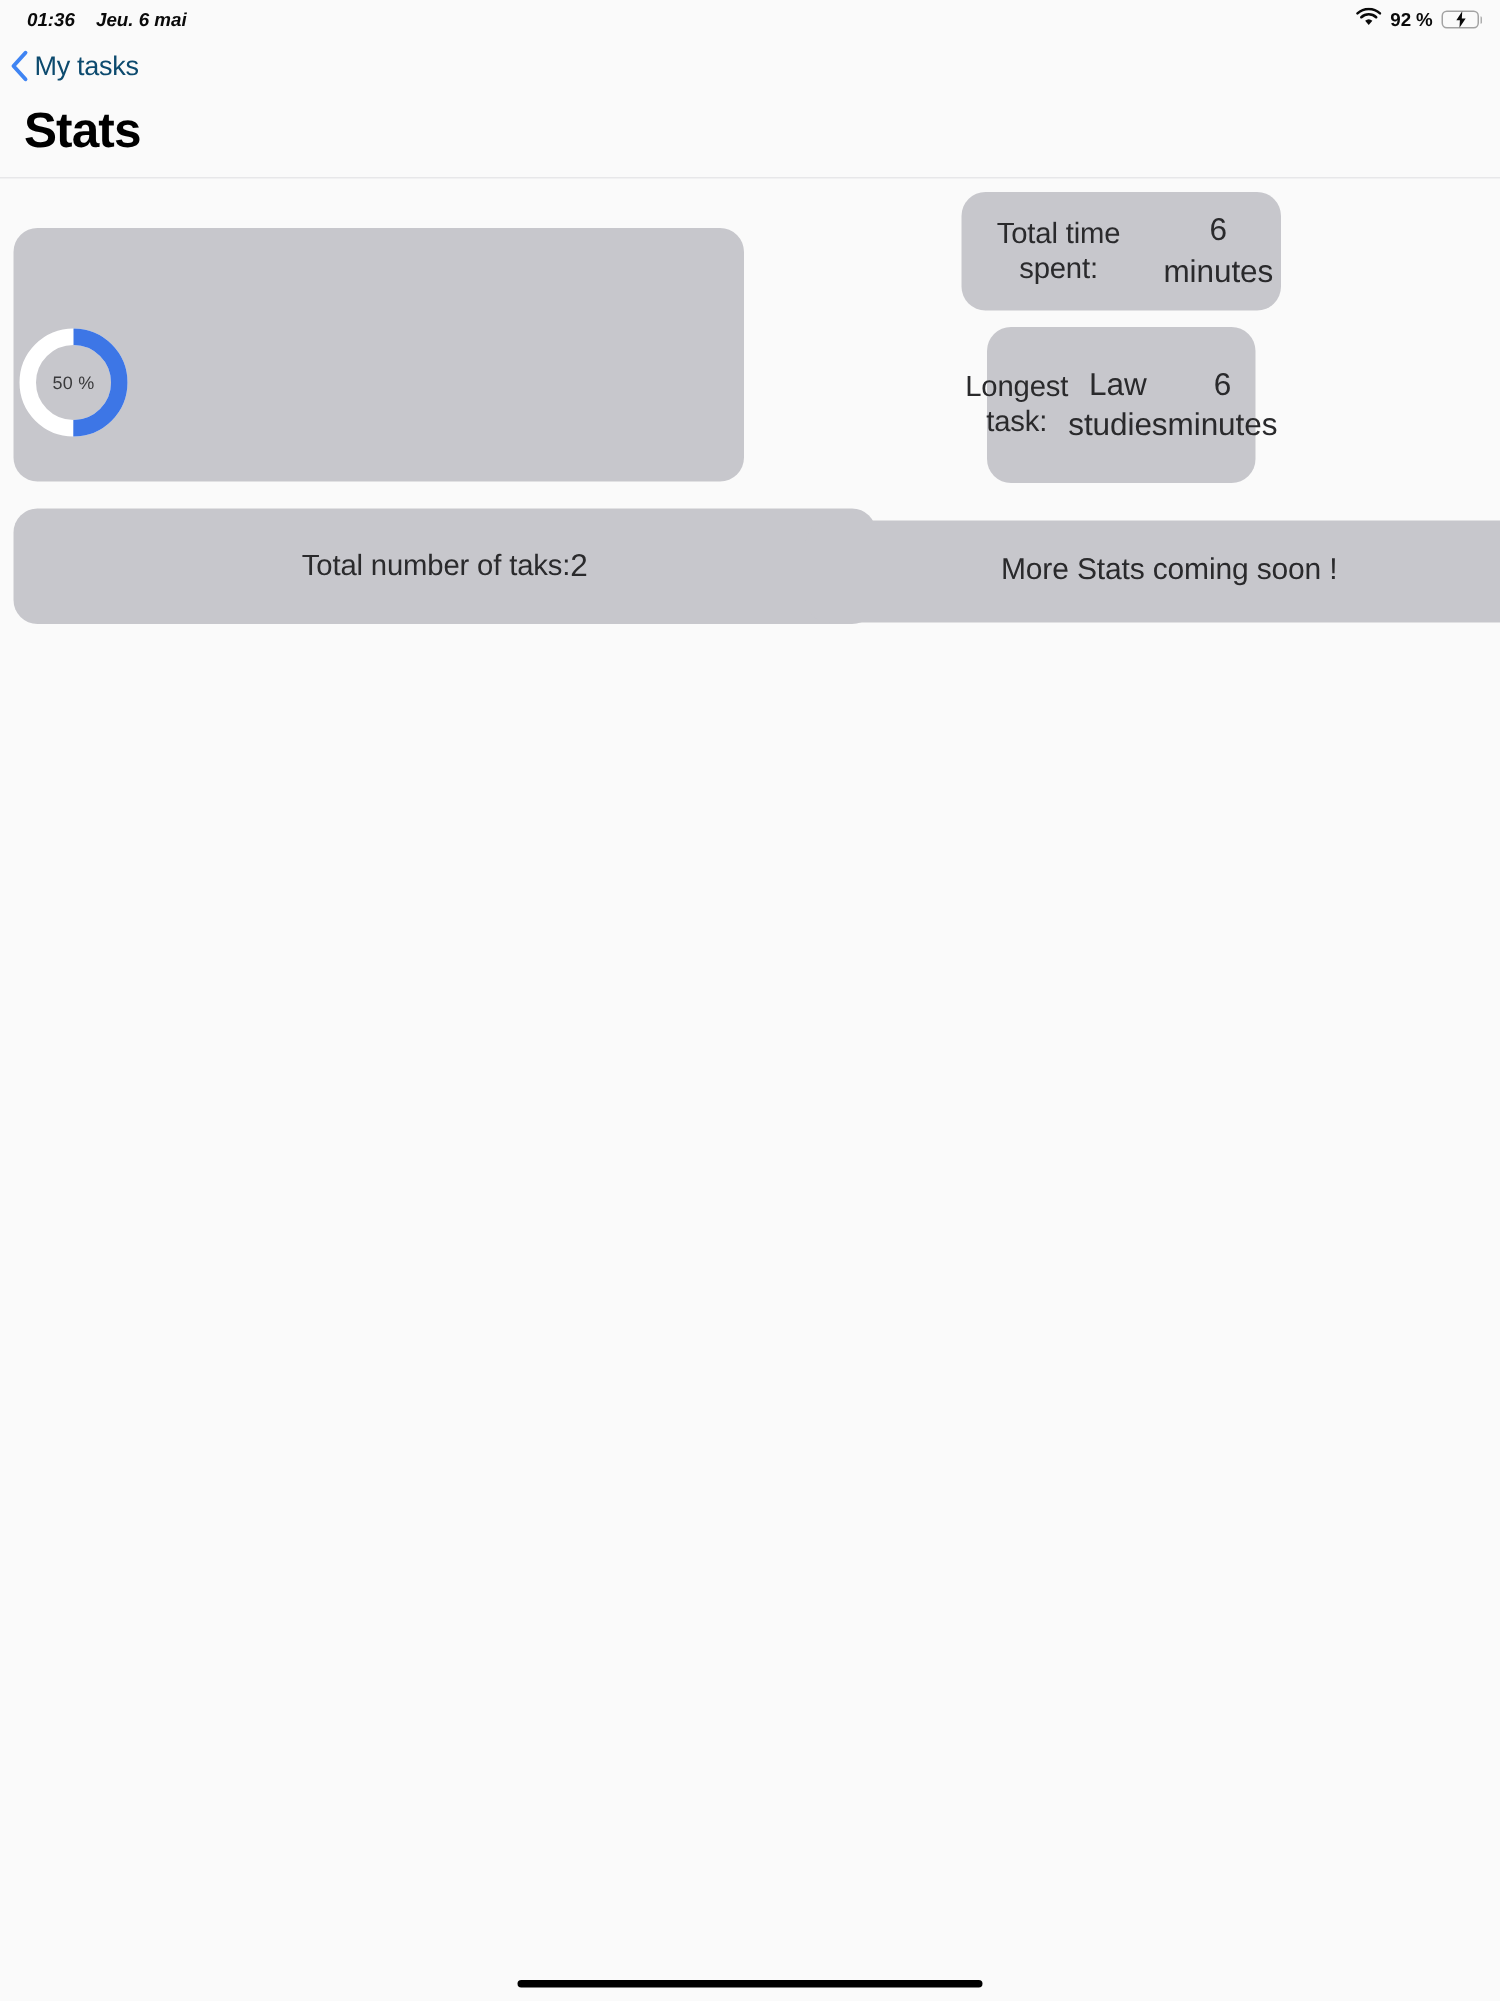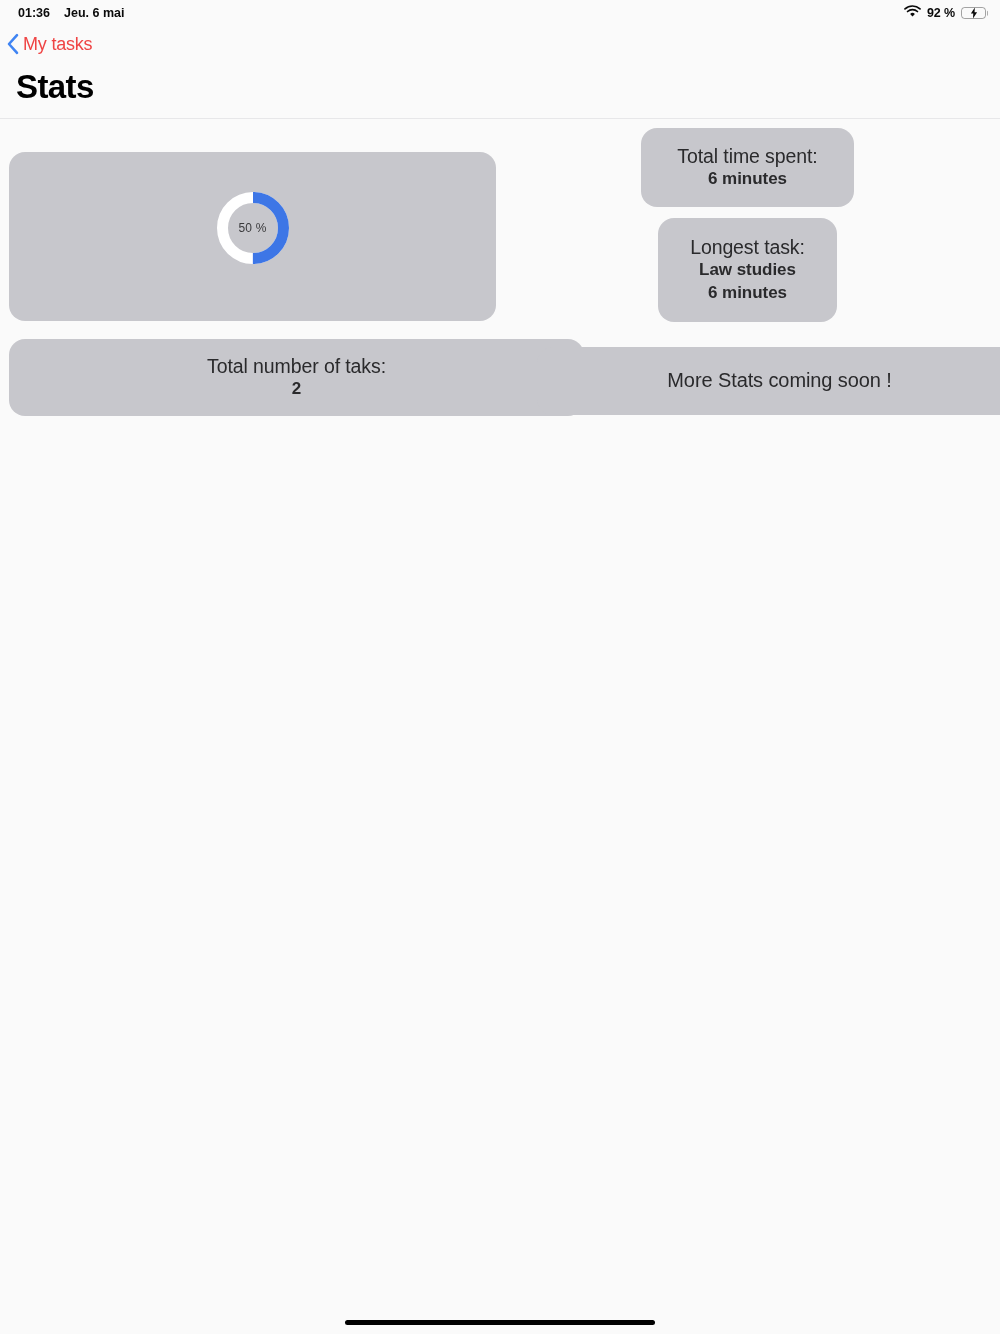--- a/index.html
+++ b/index.html
@@ -23,21 +23,21 @@
     top: 0; left: 0;
     width: 1000px;
     height: 26px;
     display: flex;
     align-items: center;
     padding: 0 14px 0 18px;
     font-size: 12.5px;
     font-weight: 700;
     color: #0a0a0a;
   }
-  .status-left { display: flex; align-items: center; gap: 14px; }
+  .status-left { display: flex; align-items: center; gap: 14px; font-style: italic; }
   .status-right {
     margin-left: auto;
     display: flex;
     align-items: center;
     gap: 6px;
   }
   .wifi-icon { display: block; }
   .battery-pct { font-size: 12.5px; font-weight: 700; letter-spacing: -0.1px; }
   .battery {
     position: relative;
@@ -75,21 +75,21 @@
     align-items: center;
     gap: 3px;
     cursor: pointer;
   }
   .chev {
     width: 14px; height: 22px;
     display: block;
   }
   .nav-back-label {
     font-size: 18px;
-    color: #ef4444;
+    color: #0c4a6e;
     letter-spacing: -0.2px;
   }
 
   
   .page-header {
     position: absolute;
     top: 62px; left: 0;
     width: 1000px;
     height: 57px;
     border-bottom: 1px solid #E7E7E9;
@@ -102,36 +102,35 @@
     letter-spacing: -0.6px;
     color: #000;
   }
 
   
   .card {
     position: absolute;
     background: #C7C7CC;
     border-radius: 16px;
     display: flex;
-    flex-direction: column;
+    flex-direction: row;
     align-items: center;
     justify-content: center;
     color: #2a2a2c;
     text-align: center;
   }
   .card-title {
     font-size: 19.5px;
     line-height: 1.18;
     letter-spacing: -0.1px;
   }
   .card-sub {
-    font-size: 17px;
+    font-size: 21px;
     line-height: 1.30;
     letter-spacing: -0.05px;
-    font-weight: bold;
   }
 
   
   #card-percentage {
     left: 9px; top: 152px;
     width: 487px; height: 169px;
     justify-content: flex-start;
     padding-top: 22px;
   }
   #card-percentage .card-title { font-size: 20px; }

